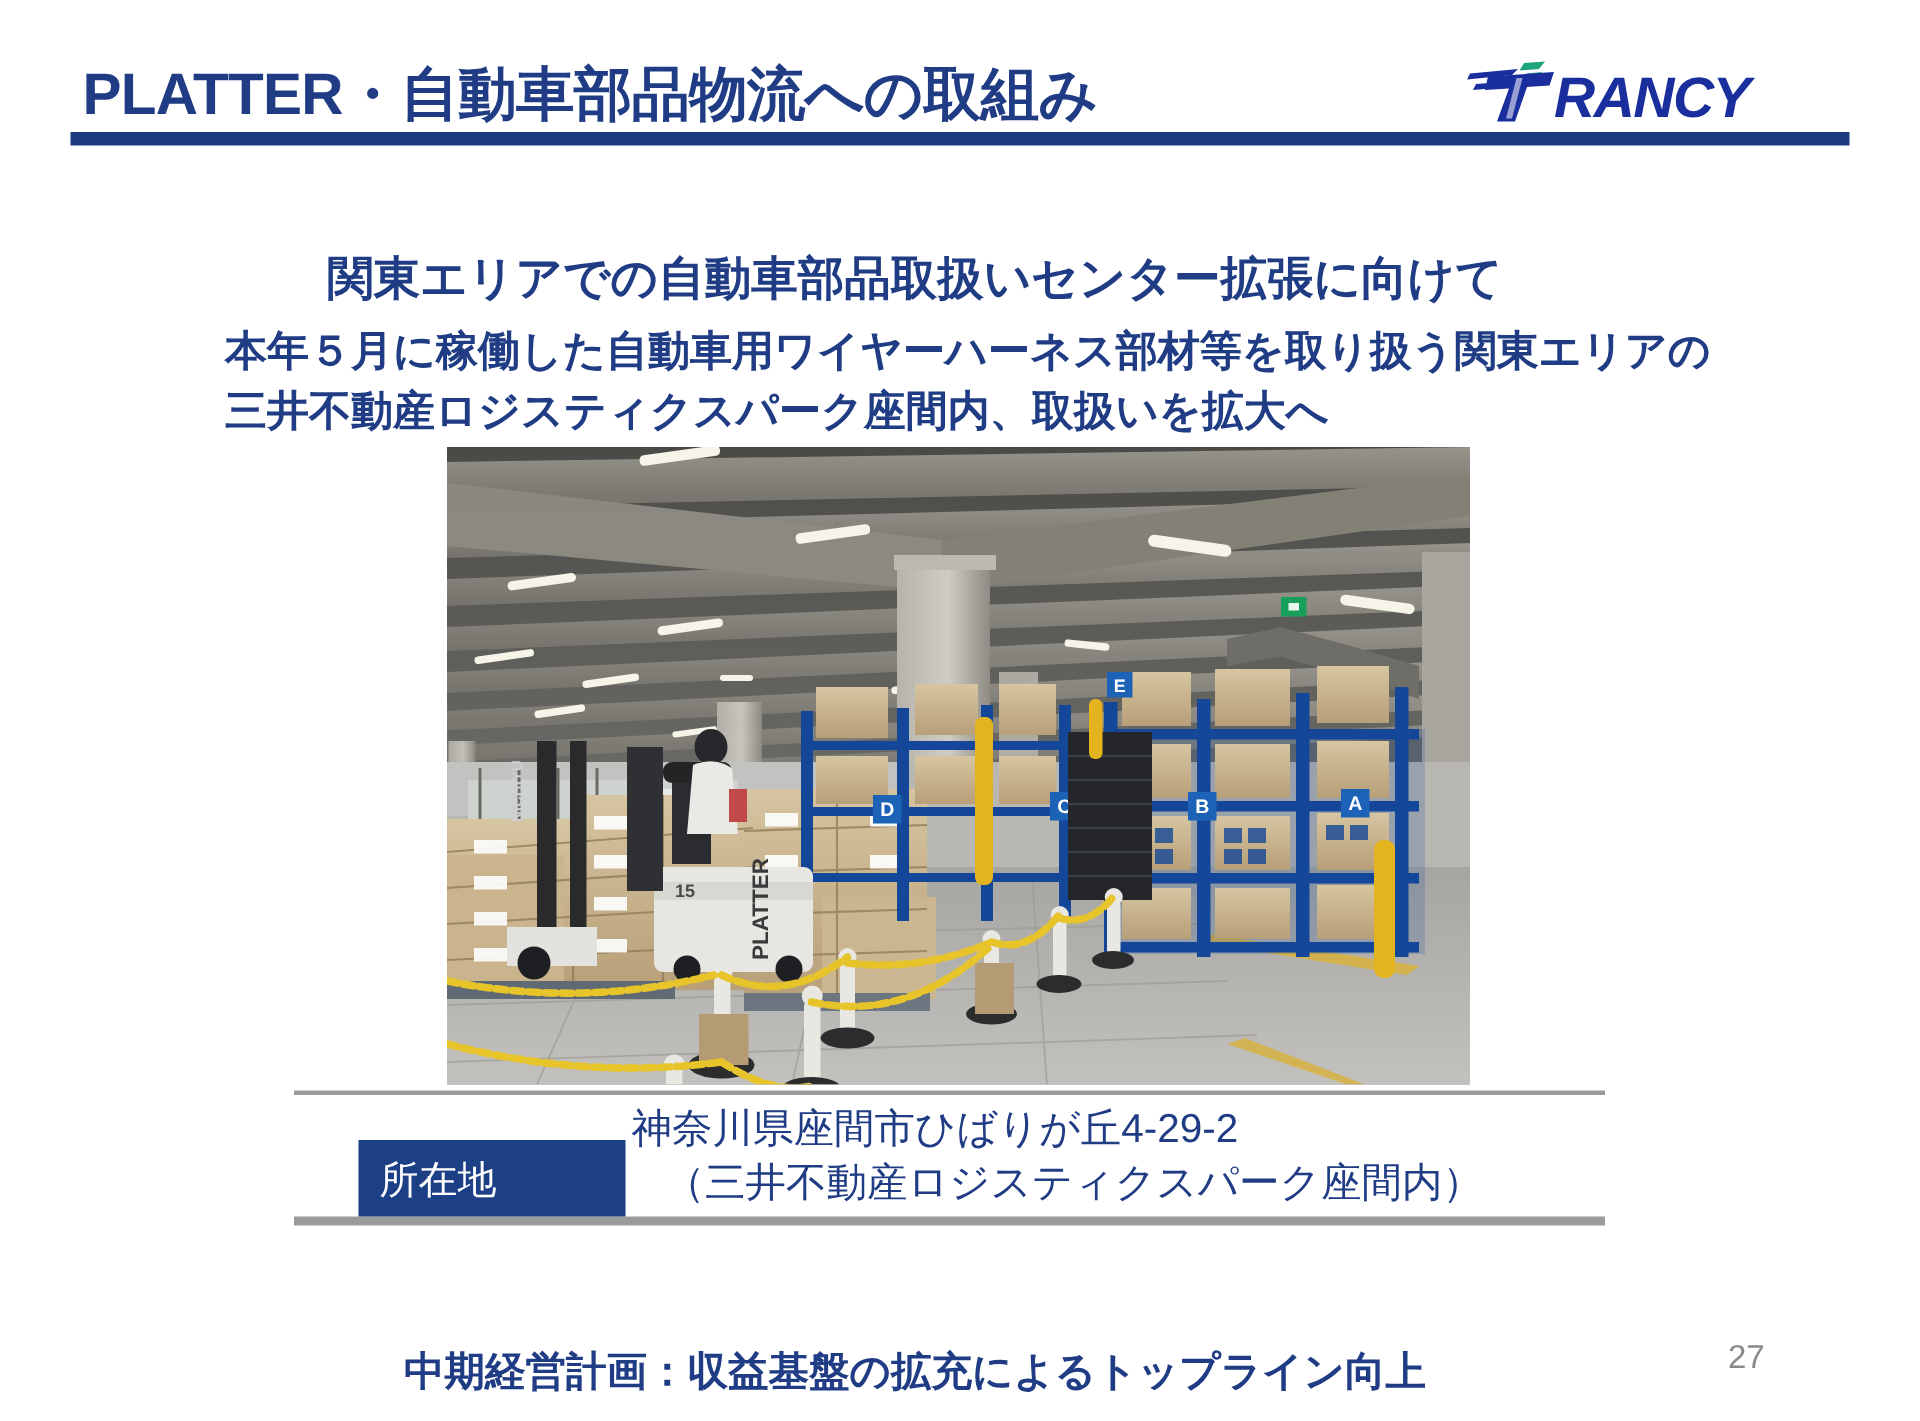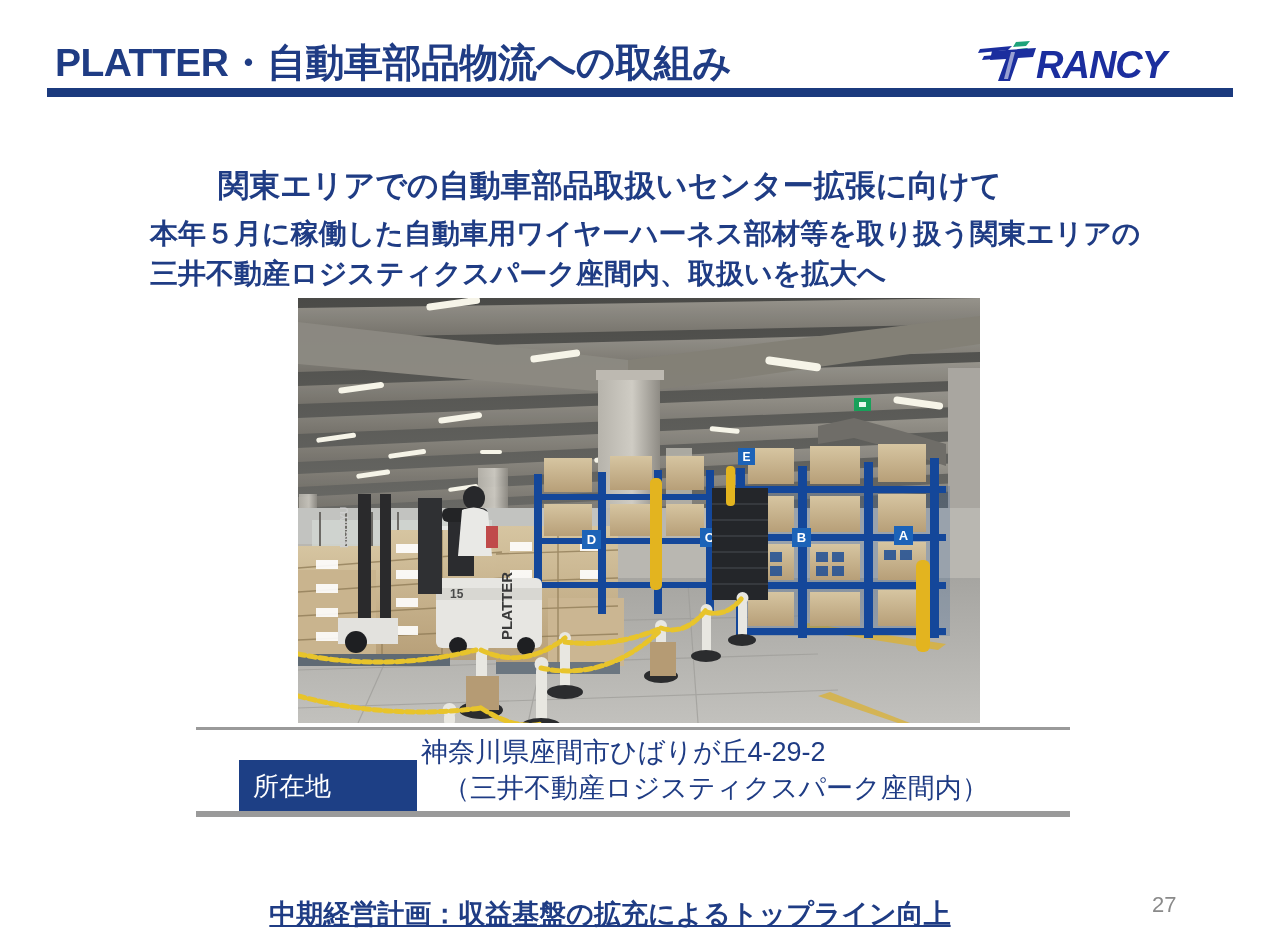--- a/index.html
+++ b/index.html
@@ -128,21 +128,21 @@
   .footer-text {
     position: absolute;
     left: 0;
     top: 896px;
     width: 1280px;
     text-align: center;
     font-size: 27px;
     font-weight: bold;
     color: #1F3C84;
   }
-  .footer-text .inner { display:inline-block; padding-right: 60px; text-decoration: underline; }
+  .footer-text .inner { display:inline-block; padding-right: 60px; }
   .page-number {
     position: absolute;
     left: 1152px;
     top: 892px;
     font-size: 22px;
     color: #8a8a8a;
   }
 </style>
 </head>
 <body>

